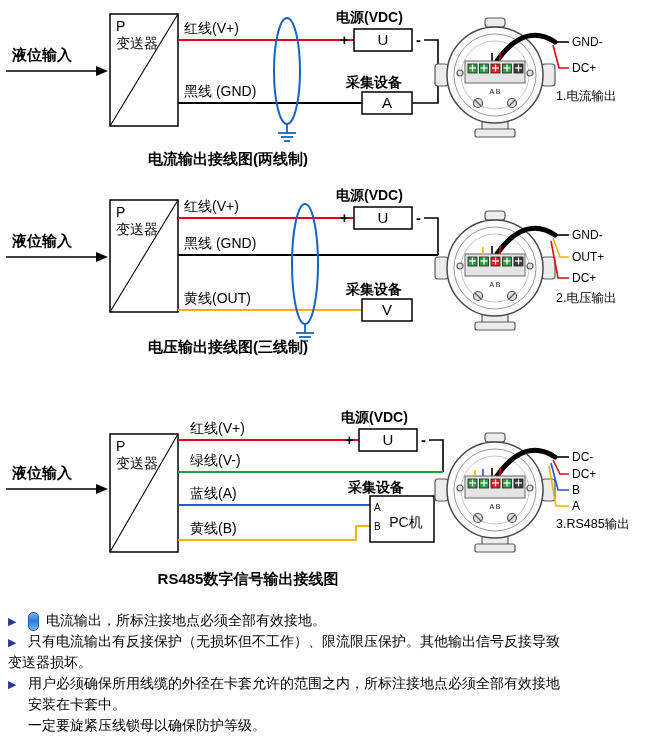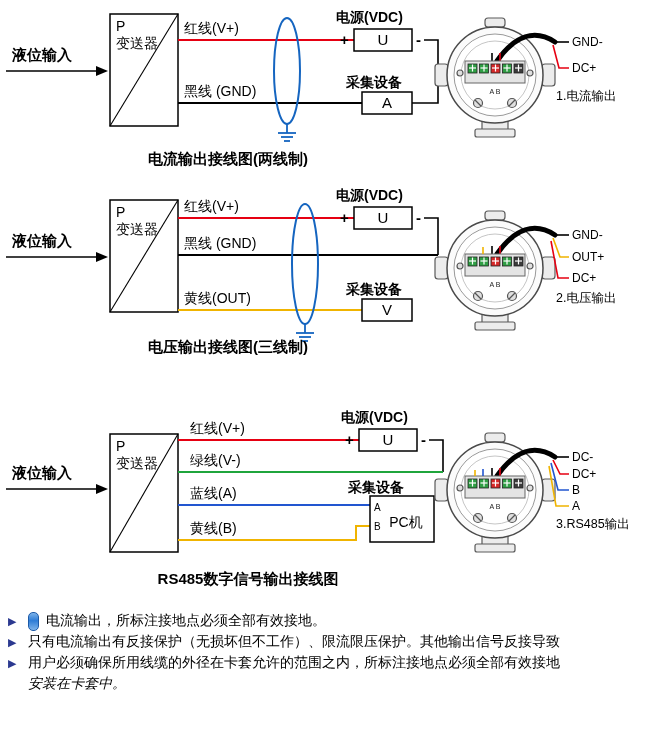--- a/index.html
+++ b/index.html
@@ -23,21 +23,21 @@
   .shell{fill:#fbfbfb;stroke:#4a4a4a;stroke-width:1.5;}
   .shell2{fill:#fff;stroke:#9a9a9a;stroke-width:1;}
   .shell3{fill:#fff;stroke:#c6c6c6;stroke-width:1;}
   .metal{fill:#ececec;stroke:#5a5a5a;stroke-width:1.2;}
   .screw{fill:#e0e0e0;stroke:#555;stroke-width:1.2;}
   .tcross{stroke:#fff;stroke-width:1.2;}
   .cable{stroke:#000;stroke-width:5;fill:none;stroke-linecap:round;}
   .notes{padding:8px 8px 0 8px;font-size:14px;line-height:1.5;color:#000;}
   .note-row{display:flex;align-items:flex-start;}
   .note-marker{color:#2b3990;flex:0 0 20px;width:20px;font-size:11px;padding-top:3px;}
-  .note-indent{padding-left:20px;font-style:italic;}
+  .note-indent{padding-left:20px;}
   .note-text{flex:1 1 auto;}
   .shield-icon{display:inline-block;flex:0 0 9px;width:9px;height:17px;border-radius:5px;
      background:linear-gradient(180deg,#7db3ea 0%,#2e7cd6 45%,#7db3ea 100%);
      border:1px solid #1c5aa8;margin:2px 7px 0 0;}
 </style>
 </head>
 <body>
 
 <div class="page">
 
@@ -236,21 +236,27 @@
   <div class="note-row">
     <span class="note-marker">▶</span>
     <span class="shield-icon"></span>
     <span class="note-text">电流输出，所标注接地点必须全部有效接地。</span>
   </div>
   <div class="note-row">
     <span class="note-marker">▶</span>
     <span class="note-text">只有电流输出有反接保护（无损坏但不工作）、限流限压保护。其他输出信号反接导致</span>
   </div>
   <div class="note-row">
+    <span class="note-text">变送器损坏。</span>
+  </div>
+  <div class="note-row">
     <span class="note-marker">▶</span>
     <span class="note-text">用户必须确保所用线缆的外径在卡套允许的范围之内，所标注接地点必须全部有效接地</span>
   </div>
   <div class="note-row note-indent">
     <span class="note-text">安装在卡套中。</span>
   </div>
+  <div class="note-row note-indent">
+    <span class="note-text">一定要旋紧压线锁母以确保防护等级。</span>
+  </div>
 </div>
 
 </div>
 
 </body></html>

